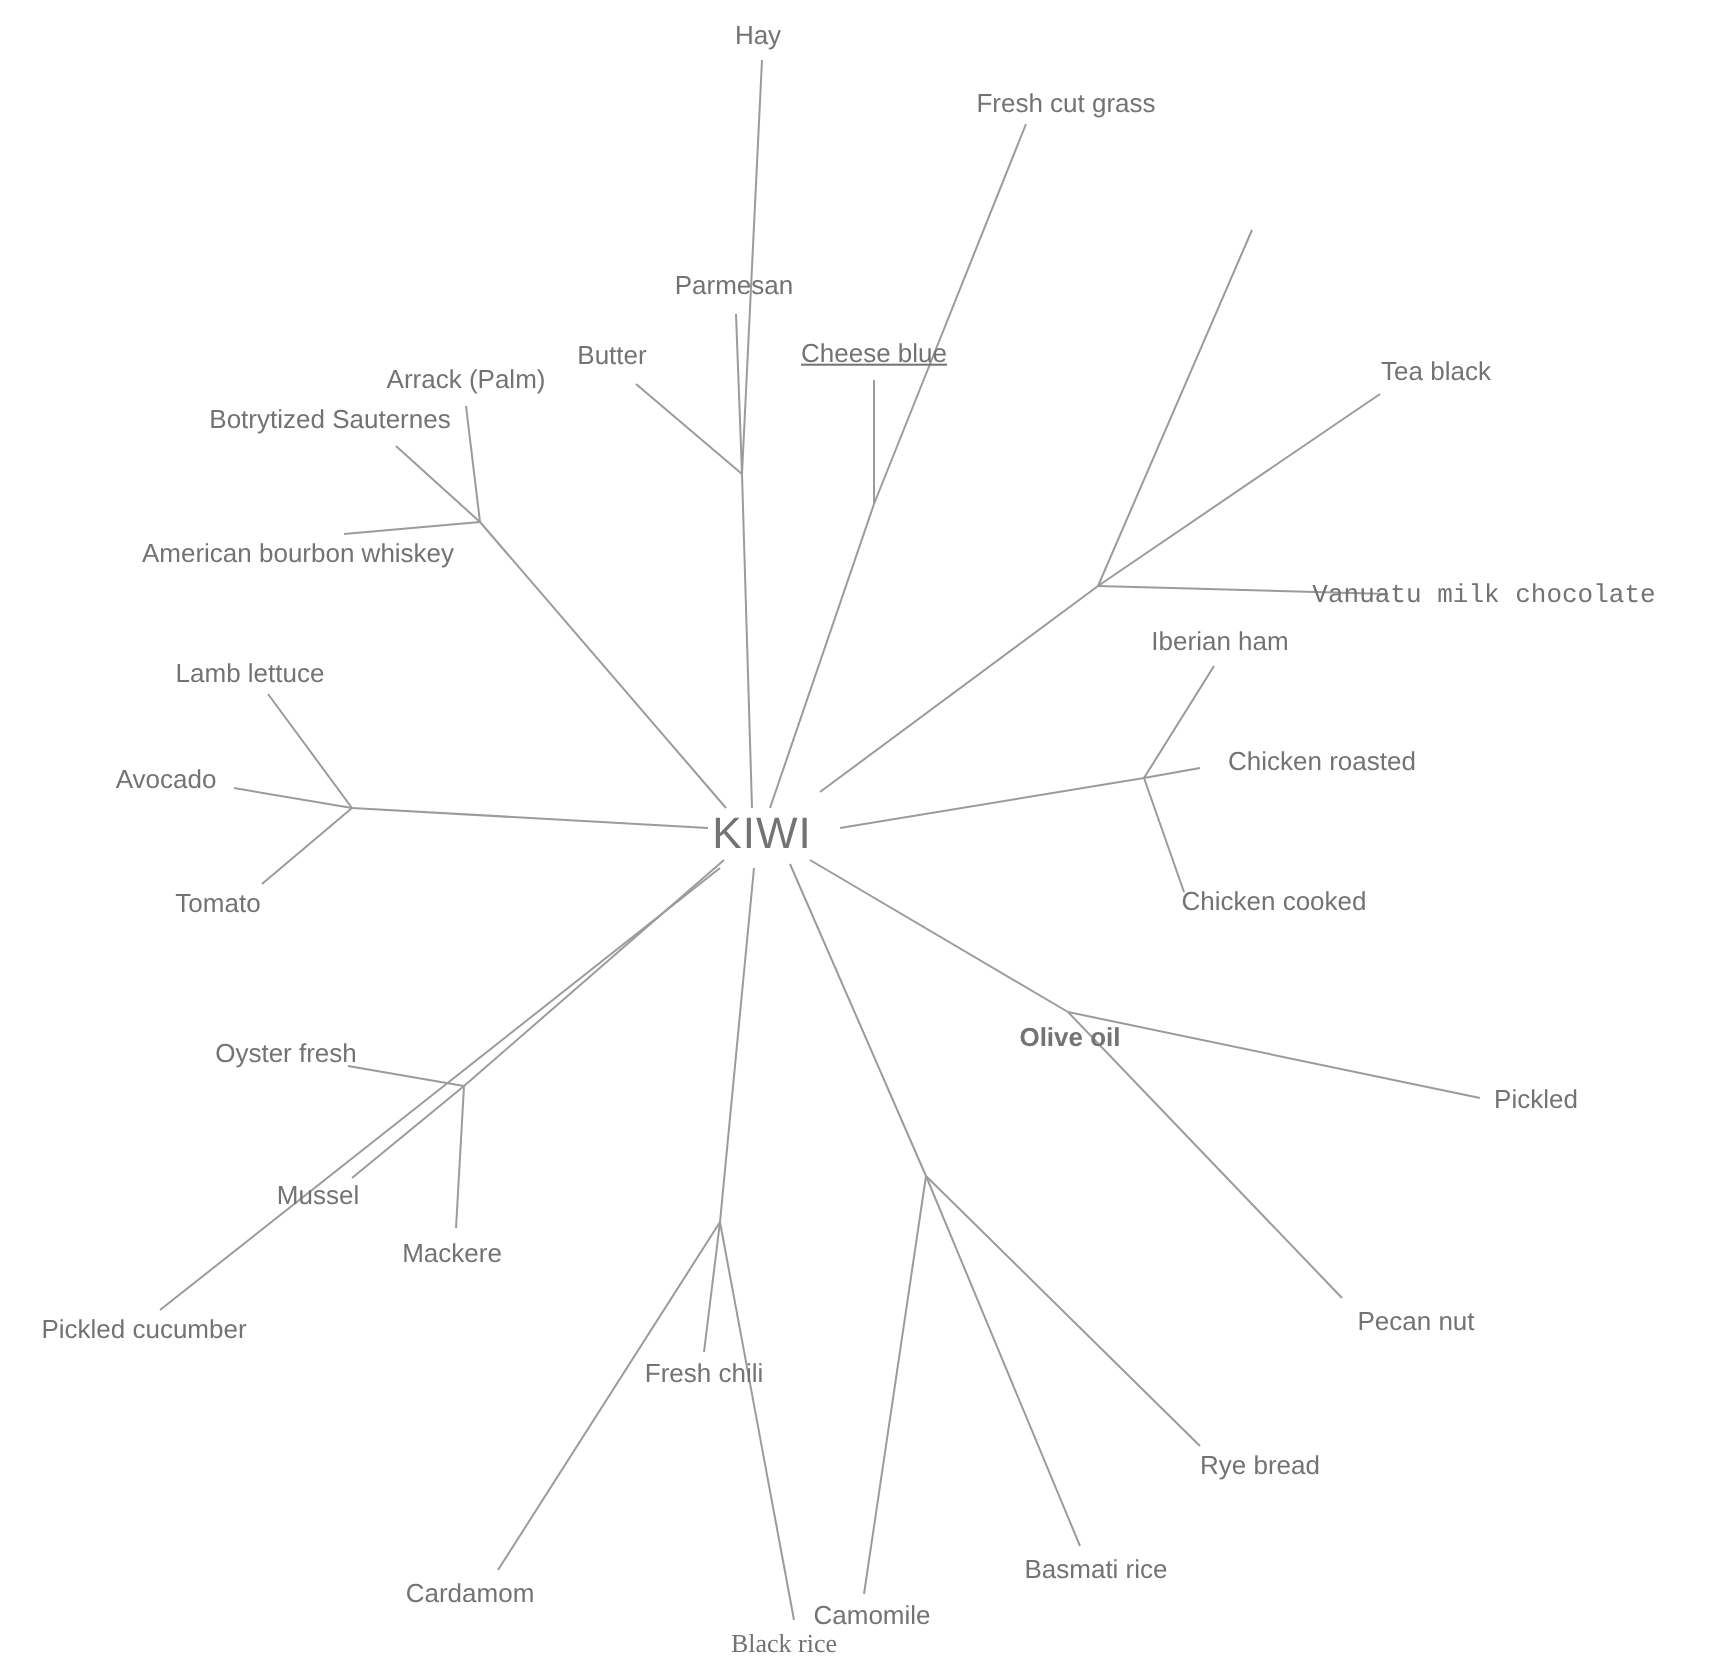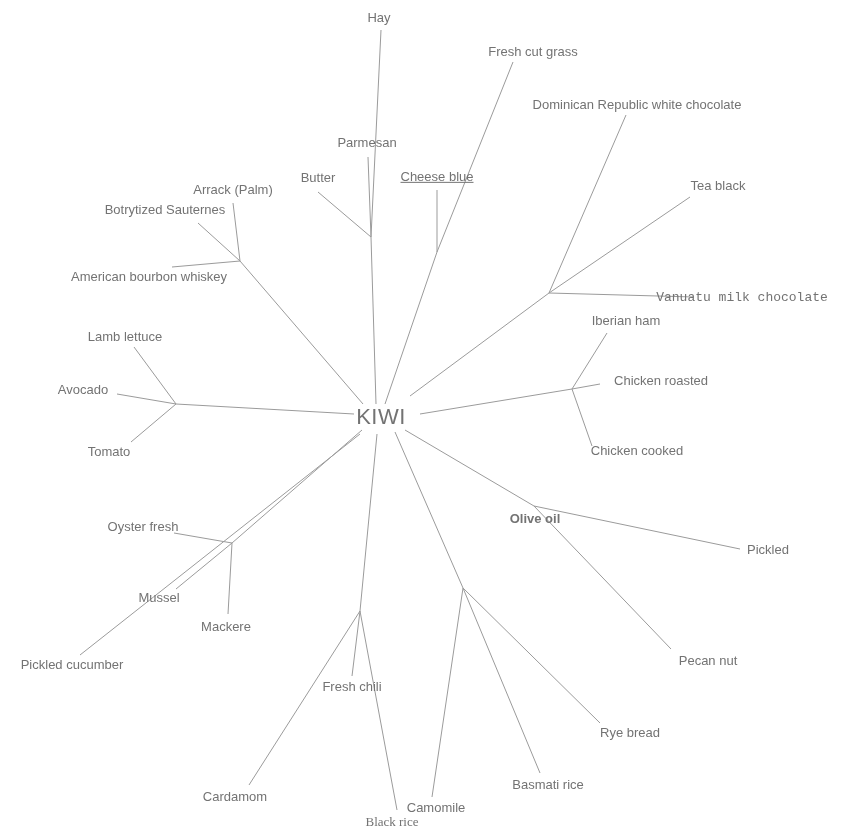--- a/index.html
+++ b/index.html
@@ -86,30 +86,29 @@
       <line x1="240" y1="261" x2="198" y2="223" stroke="#9b9b9b" stroke-width="1"></line>
       <line x1="240" y1="261" x2="172" y2="267" stroke="#9b9b9b" stroke-width="1"></line>
       <line x1="176" y1="404" x2="134" y2="347" stroke="#9b9b9b" stroke-width="1"></line>
       <line x1="176" y1="404" x2="117" y2="394" stroke="#9b9b9b" stroke-width="1"></line>
       <line x1="176" y1="404" x2="131" y2="442" stroke="#9b9b9b" stroke-width="1"></line>
     </svg>
   <div class="node-layer">
       <div class="node-label center" style="left: 381px; top: 417px;">KIWI</div>
       <div class="node-label" style="left: 379px; top: 18px;">Hay</div>
       <div class="node-label" style="left: 533px; top: 52px;">Fresh cut grass</div>
-      <div class="node-label" style="left: 637px; top: 105px;">Dominican Republic white chocolate</div>
       <div class="node-label" style="left: 367px; top: 143px;">Parmesan</div>
-      <div class="node-label" style="left: 318px; top: 178px; text-align: right;">Butter</div>
+      <div class="node-label" style="left: 306px; top: 178px; text-align: right;">Butter</div>
       <div class="node-label" style="left: 437px; top: 177px; text-decoration: underline;">Cheese blue</div>
       <div class="node-label" style="left: 718px; top: 186px;">Tea black</div>
       <div class="node-label" style="left: 233px; top: 190px;">Arrack (Palm)</div>
       <div class="node-label" style="left: 165px; top: 210px;">Botrytized Sauternes</div>
       <div class="node-label" style="left: 149px; top: 277px;">American bourbon whiskey</div>
       <div class="node-label" style="left: 742px; top: 298px; font-family: Liberation Mono, monospace;">Vanuatu milk chocolate</div>
-      <div class="node-label" style="left: 610px; top: 321px; margin-left: 16px;">Iberian ham</div>
+      <div class="node-label" style="left: 610px; top: 321px;">Iberian ham</div>
       <div class="node-label" style="left: 125px; top: 337px;">Lamb lettuce</div>
       <div class="node-label" style="left: 661px; top: 381px;">Chicken roasted</div>
       <div class="node-label" style="left: 83px; top: 390px;">Avocado</div>
       <div class="node-label" style="left: 109px; top: 452px;">Tomato</div>
       <div class="node-label" style="left: 637px; top: 451px;">Chicken cooked</div>
       <div class="node-label" style="left: 535px; top: 519px; font-weight: bold;">Olive oil</div>
       <div class="node-label" style="left: 143px; top: 527px;">Oyster fresh</div>
       <div class="node-label" style="left: 768px; top: 550px;">Pickled</div>
       <div class="node-label" style="left: 159px; top: 598px;">Mussel</div>
       <div class="node-label" style="left: 226px; top: 627px;">Mackere</div>

